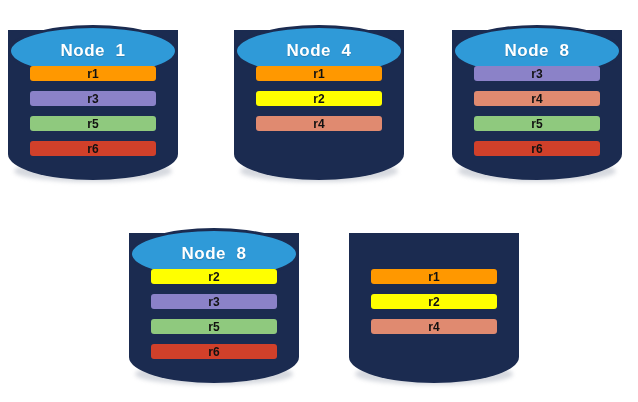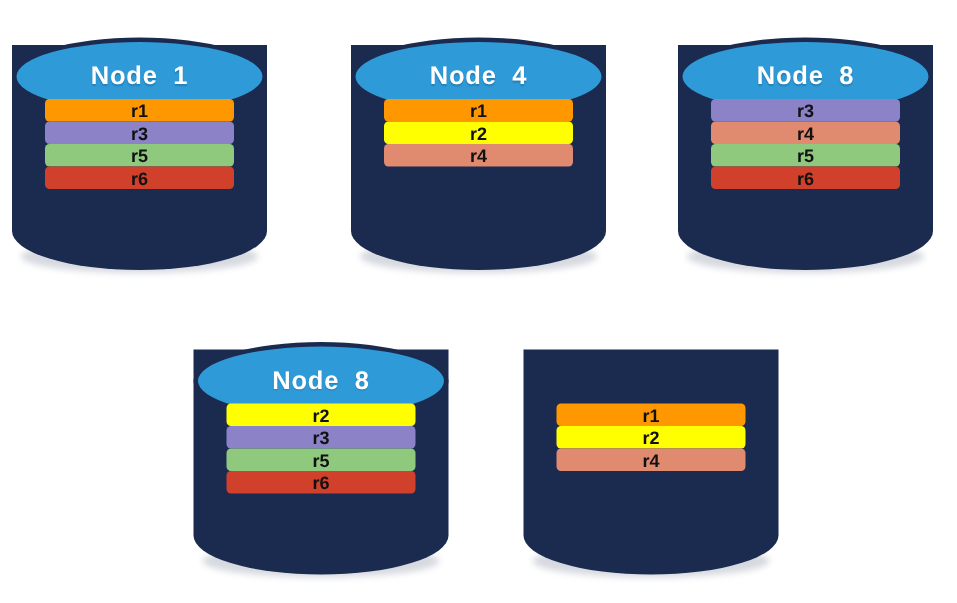--- a/index.html
+++ b/index.html
@@ -74,21 +74,21 @@
   .replicas {
     position: absolute;
     left: 22px;
     top: 58px;
     width: 126px;
     z-index: 4;
   }
   .replica {
     height: 15px;
     border-radius: 3px;
-    margin-bottom: 0;
+    margin-bottom: 10px;
     display: flex;
     align-items: center;
     justify-content: center;
     box-sizing: border-box;
   }
   .replica:last-child {
     margin-bottom: 0;
   }
   .replica-label {
     font-size: 12px;

